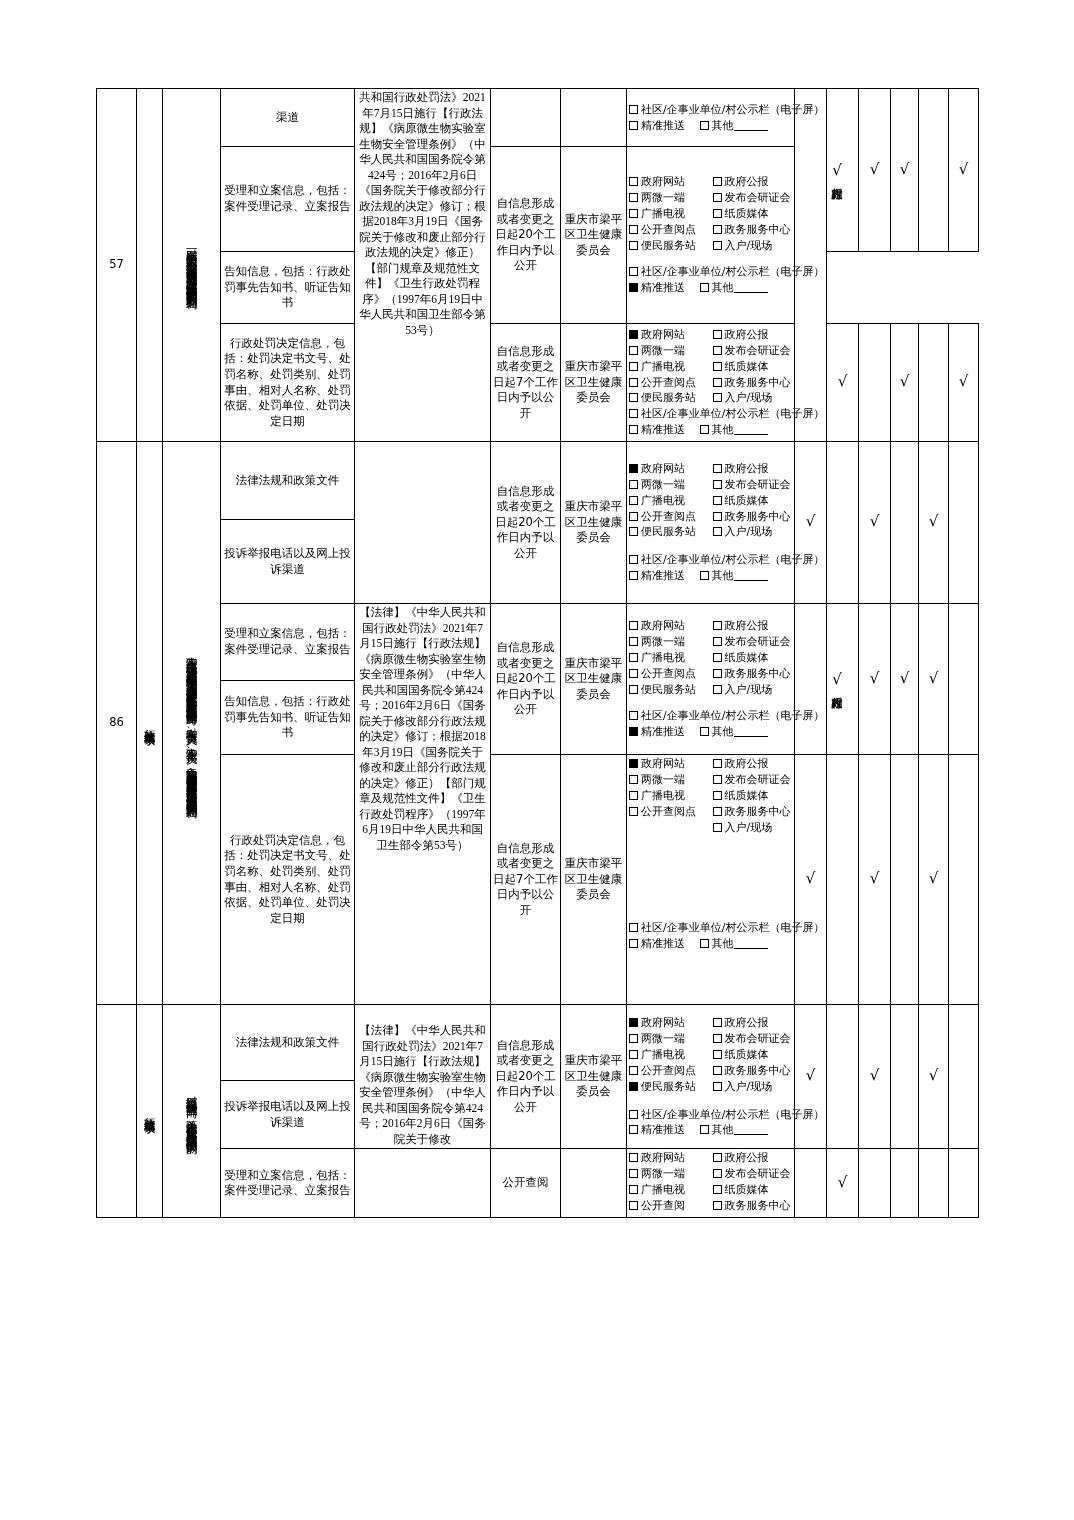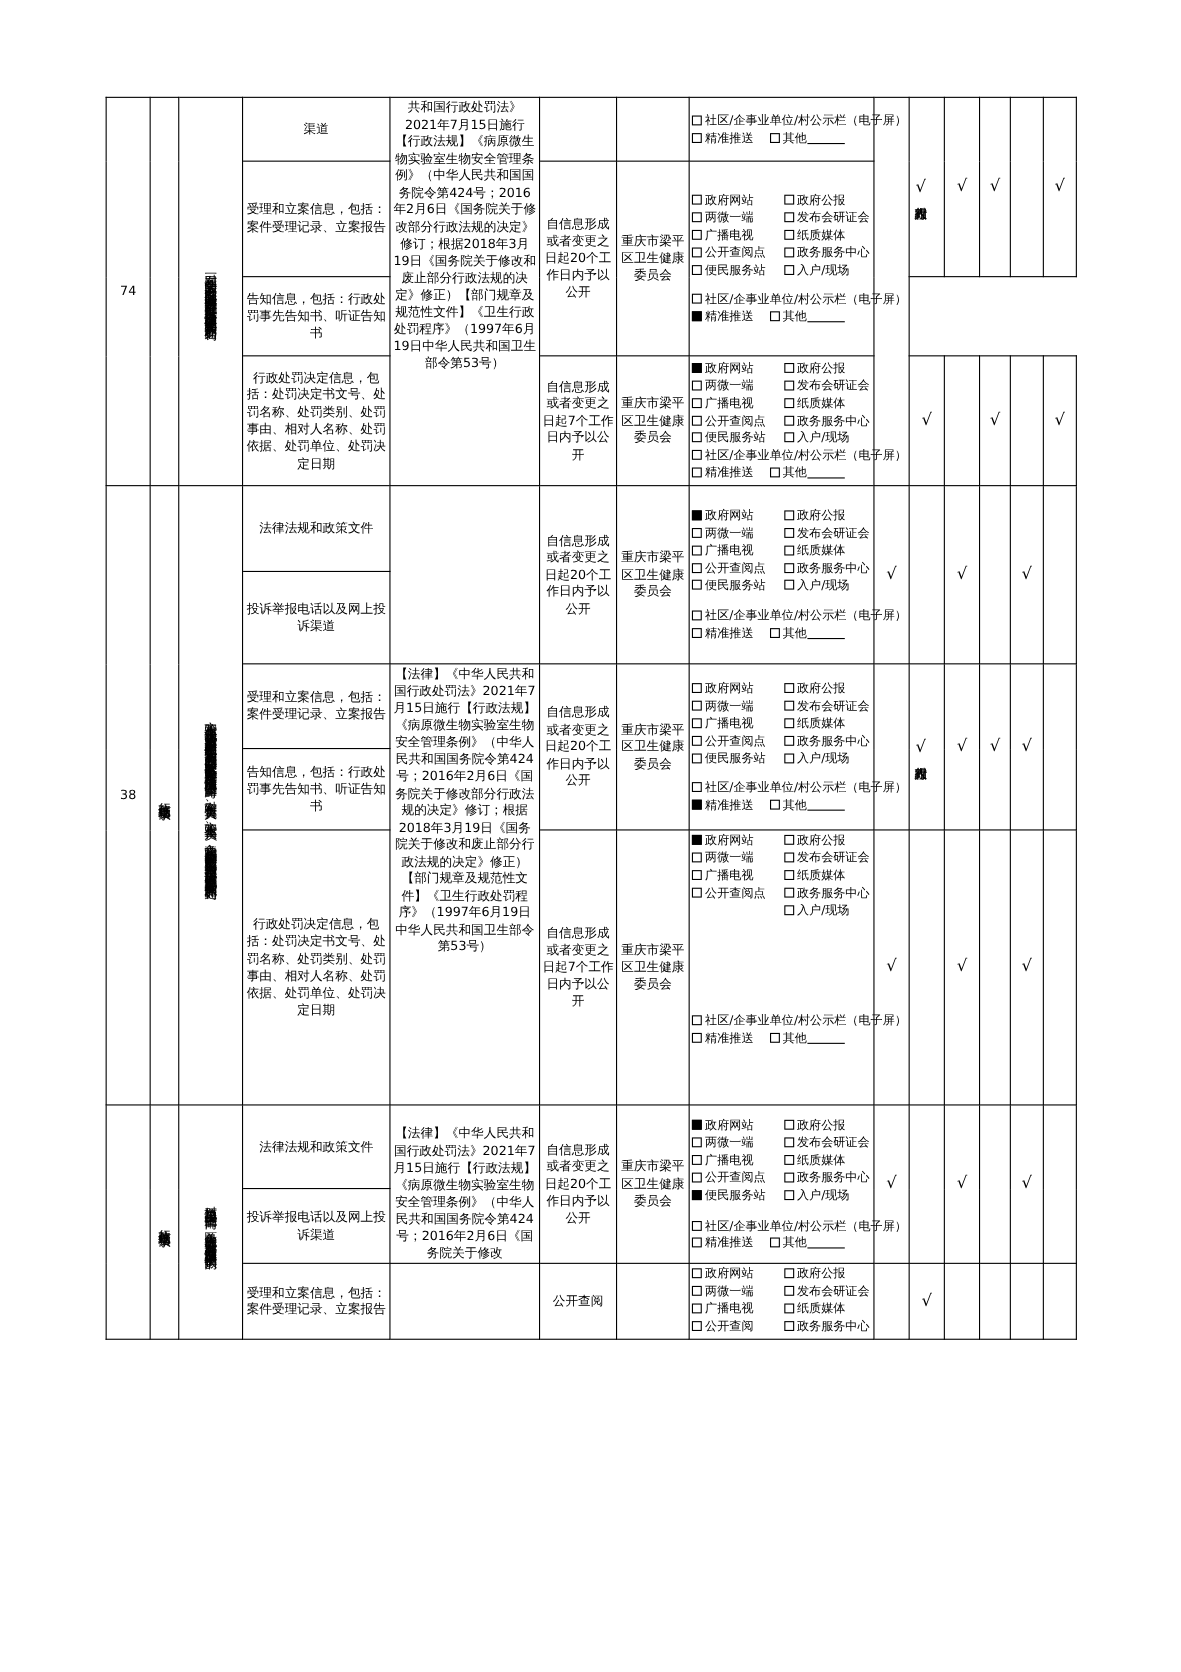--- a/index.html
+++ b/index.html
@@ -1,21 +1,21 @@
 <!DOCTYPE html>
 <html><head>
 <meta charset="utf-8">
 <style>
   html,body{margin:0;padding:0;background:#fff;}
   body{font-family:"DejaVu Sans","Liberation Sans",sans-serif;}
   .page{width:1074px;height:1520px;position:relative;background:#fff;box-sizing:border-box;}
   table.grid{border-collapse:collapse;position:absolute;left:96px;top:88px;width:882px;table-layout:fixed;}
   table.grid td{border:1px solid #000;vertical-align:middle;text-align:center;font-size:11.5px;line-height:1.35;padding:1px 2px;box-sizing:border-box;}
   .vtext{writing-mode:vertical-rl;text-orientation:upright;letter-spacing:1px;margin:0 auto;line-height:1.25;font-size:11.5px;}
-  .lefttext{text-align:left;}
+  .lefttext{text-align:left;font-family:Liberation Serif, serif;}
   .just{text-align:justify;text-justify:inter-ideograph;}
   .cb{display:block;text-align:left;white-space:nowrap;font-size:11px;line-height:1.45;}
   .cbrow{display:flex;gap:2px;}
   .cbcol{flex:0 0 50%;}
   .box{display:inline-block;width:7px;height:7px;border:1px solid #000;margin-right:3px;vertical-align:-1px;background:#fff;}
   .box.filled{background:#000;}
   .blank{display:inline-block;border-bottom:1px solid #000;width:34px;vertical-align:-2px;}
   .chk{font-size:15px;line-height:1;}
   .vsmall{writing-mode:vertical-rl;text-orientation:upright;font-size:11.5px;line-height:1.2;}
 </style>
@@ -37,21 +37,21 @@
   <col style="width:32px">
         <col style="width:32px">
         <col style="width:32px">
   <col style="width:28px">
         <col style="width:30px">
         <col style="width:30px">
 </colgroup>
 
 <tbody>
         <tr>
-  <td rowspan="4"><span>74</span></td>
+  <td rowspan="4"><span>57</span></td>
   <td rowspan="4"></td>
   <td rowspan="4">
     <div class="vtext" style="height:350px">对在同一个实验室的同一个独立安全区域内同时从事两种或者两种以上高致病性病原微生物的相关实验活动的处罚</div>
   </td>
   <td style="height:58px"><span>渠道</span></td>
   <td rowspan="4" class="just lefttext" style="vertical-align:top">
     <span>共和国行政处罚法》2021年7月15日施行【行政法规】《病原微生物实验室生物安全管理条例》（中华人民共和国国务院令第424号；2016年2月6日《国务院关于修改部分行政法规的决定》修订；根据2018年3月19日《国务院关于修改和废止部分行政法规的决定》修正）【部门规章及规范性文件】《卫生行政处罚程序》（1997年6月19日中华人民共和国卫生部令第53号）</span>
   </td>
   <td></td>
   <td></td>
@@ -129,21 +129,21 @@
     <span class="cb"><span class="box"></span>精准推送 　<span class="box"></span>其他<span class="blank"></span></span>
   </td>
   <td><span class="chk">√</span></td>
   <td></td>
   <td><span class="chk">√</span></td>
   <td></td>
   <td><span class="chk">√</span></td>
 </tr>
 
 <tr>
-  <td rowspan="5"><span>38</span></td>
+  <td rowspan="5"><span>86</span></td>
   <td rowspan="5">
     <div class="vtext" style="height:110px">行政处罚类事项</div>
   </td>
   <td rowspan="5">
     <div class="vtext" style="height:560px">实验室工作人员出现该实验室从事的病原微生物相关实验活动有关的感染临床症状或者体征以及实验室发生高致病性病原微生物泄露时，对实验室负责人、实验室工作人员、负责实验室感染控制的专门机构或者人员未依照规定报告或者未依照规定采取控制措施的处罚</div>
   </td>
   <td style="height:78px"><span>法律法规和政策文件</span></td>
   <td rowspan="2"></td>
   <td rowspan="2"><span>自信息形成或者变更之日起20个工作日内予以公开</span></td>
   <td rowspan="2"><span>重庆市梁平区卫生健康委员会</span></td>

